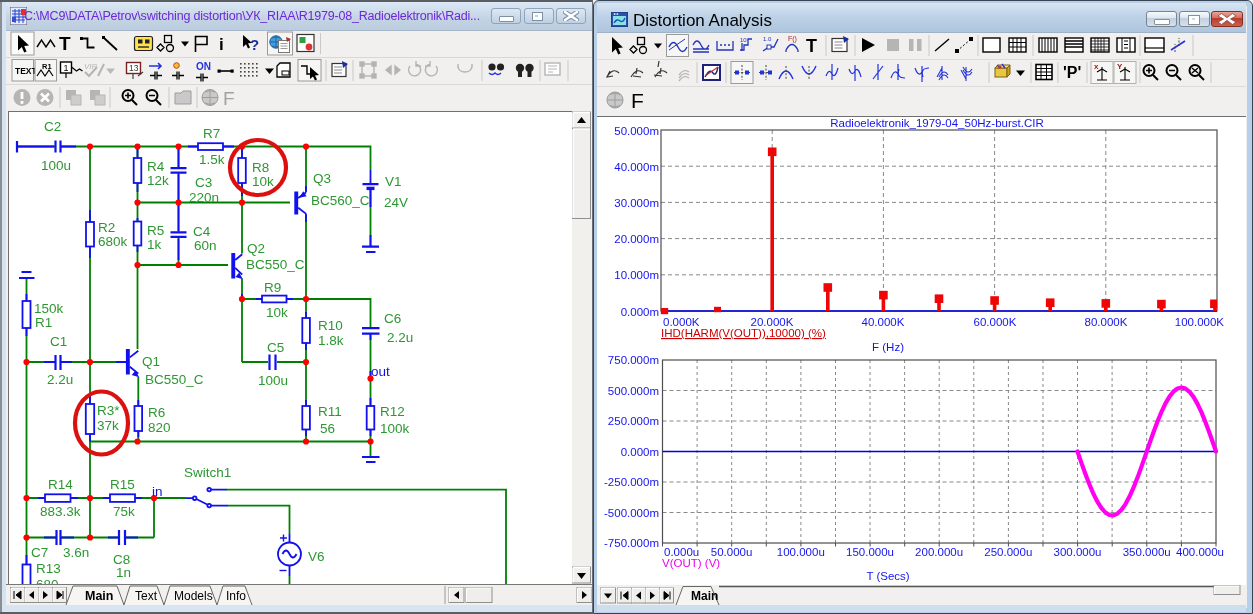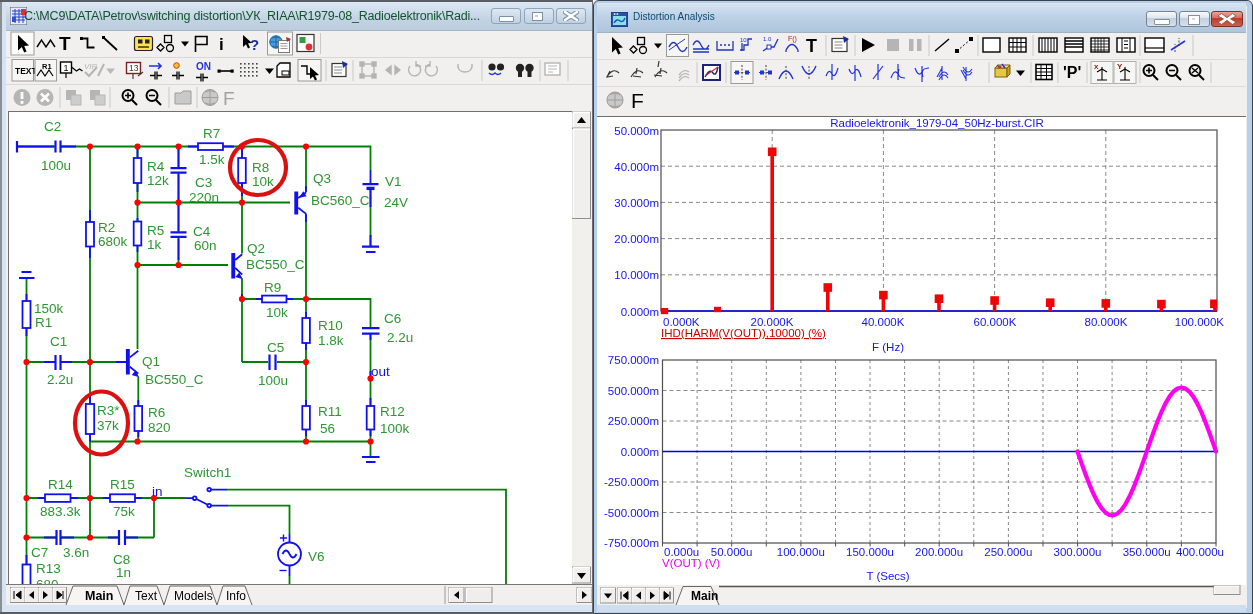--- a/index.html
+++ b/index.html
@@ -43,21 +43,21 @@
 <body>
 <div class="abs" id="leftwin"></div>
 <div class="abs" id="lw-top"></div>
 <div class="abs" id="lw-title"></div>
 <svg class="abs" style="left:10px;top:7px" width="17" height="18" viewBox="0 0 17 18">
 <rect x="0" y="0" width="17" height="18" fill="#e8e8ff" stroke="#555"></rect>
 <path d="M2,4 h13 M2,7 h13 M2,10 h13 M2,13 h13 M5,2 v14 M9,2 v14 M13,2 v14" stroke="#2244cc" stroke-width="1"></path>
 <rect x="11" y="2" width="5" height="6" fill="#e03030"></rect>
 <rect x="2" y="10" width="4" height="5" fill="#3050d0"></rect>
 </svg>
-<div class="abs" style="left:24px;top:9px;width:457px;height:16px;font-size:12.5px;letter-spacing:-0.2px;color:#14532d;white-space:nowrap;overflow:hidden">C:\MC9\DATA\Petrov\switching distortion\УК_RIAA\R1979-08_Radioelektronik\Radi...</div>
+<div class="abs" style="left:24px;top:9px;width:457px;height:16px;font-size:12.5px;letter-spacing:-0.2px;color:#6d28d9;white-space:nowrap;overflow:hidden">C:\MC9\DATA\Petrov\switching distortion\УК_RIAA\R1979-08_Radioelektronik\Radi...</div>
 <div class="capbtn" style="left:491px;top:8px;width:30px;height:16px;background:linear-gradient(#dde8f3,#bfd0e2);border:1px solid #8fa3ba;"></div>
 <div class="capbtn" style="left:523.5px;top:8px;width:30px;height:16px;background:linear-gradient(#dde8f3,#bfd0e2);border:1px solid #8fa3ba;"></div>
 <div class="capbtn" style="left:556px;top:8px;width:30px;height:16px;background:linear-gradient(#dde8f3,#bfd0e2);border:1px solid #8fa3ba;"></div>
 <div class="abs" style="left:499px;top:16px;width:13px;height:4px;background:#fdfeff;border:1px solid #7d8fa5;border-radius:1px"></div>
 <div class="abs" style="left:532px;top:12px;width:9px;height:7px;background:#fdfeff;border:1px solid #7d8fa5;"></div>
 <div class="abs" style="left:535px;top:15px;width:3px;height:2px;background:#c3d2e2;"></div>
 <svg class="abs" style="left:563px;top:11px" width="16" height="10" viewBox="0 0 16 10">
     <path d="M2,1 L14,9 M14,1 L2,9" stroke="#7d8fa5" stroke-width="4.6" stroke-linecap="round"></path>
     <path d="M2,1 L14,9 M14,1 L2,9" stroke="#fdfeff" stroke-width="2.6" stroke-linecap="round"></path>
   </svg>
@@ -420,21 +420,21 @@
 <div class="abs" id="rw-border"></div>
 <div class="abs" id="rw-outline"></div>
 <div class="abs" id="rw-title"></div>
 <svg class="abs" style="left:611px;top:12px" width="17" height="15" viewBox="0 0 17 15">
 <rect x="0" y="0" width="17" height="15" fill="#2a50a8" stroke="#16306e"></rect>
 <rect x="2" y="4" width="13" height="9" fill="#8ae0e8"></rect>
 <path d="M3,11 q3,-5 6,-2 q3,2 5,-3" stroke="#1a55aa" stroke-width="1.4" fill="none"></path>
 <circle cx="3.6" cy="2" r="1" fill="#d0dcf0"></circle>
     <circle cx="6.4" cy="2" r="1" fill="#d0dcf0"></circle>
 </svg>
-<div class="abs" style="left:633px;top:11px;width:300px;font-size:10px;color:#0c4a6e">Distortion Analysis</div>
+<div class="abs" style="left:633px;top:11px;width:300px;font-size:17px;color:#000000">Distortion Analysis</div>
 <div class="capbtn" style="left:1146px;top:11px;width:31px;height:16px;background:linear-gradient(#f7fafc,#dbe4ee 45%,#c2cfdd 45%,#d6e2ec);border:1px solid #77848f;"></div>
 <div class="capbtn" style="left:1178.5px;top:11px;width:31px;height:16px;background:linear-gradient(#f7fafc,#dbe4ee 45%,#c2cfdd 45%,#d6e2ec);border:1px solid #77848f;"></div>
 <div class="capbtn" style="left:1211px;top:11px;width:32px;height:16px;background:linear-gradient(#e9a599,#d8675a 45%,#bc3b2a 45%,#c96050);border:1px solid #832e1f;"></div>
 <div class="abs" style="left:1154px;top:19px;width:14px;height:4px;background:#fff;border:1px solid #888f96;border-radius:1px"></div>
 <div class="abs" style="left:1188px;top:15px;width:10px;height:8px;background:#fff;border:1px solid #888f96;"></div>
 <div class="abs" style="left:1191.5px;top:18px;width:3px;height:2px;background:#cdd8e2;"></div>
 <svg class="abs" style="left:1217px;top:13px" width="20" height="12" viewBox="0 0 20 12">
     <path d="M4.5,0.5 L10,4.6 L15.5,0.5 L19,3 L13.5,6 L19,9 L15.5,11.5 L10,7.4 L4.5,11.5 L1,9 L6.5,6 L1,3 Z" fill="#fff" stroke="#8d4439" stroke-width="0.8"></path>
   </svg>
 

